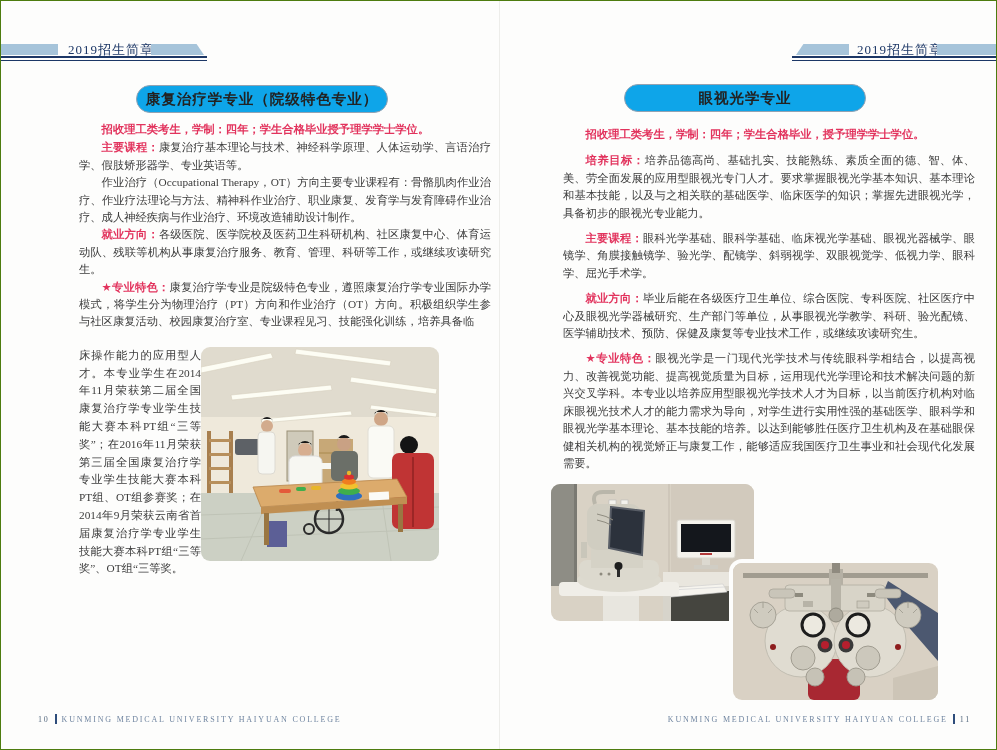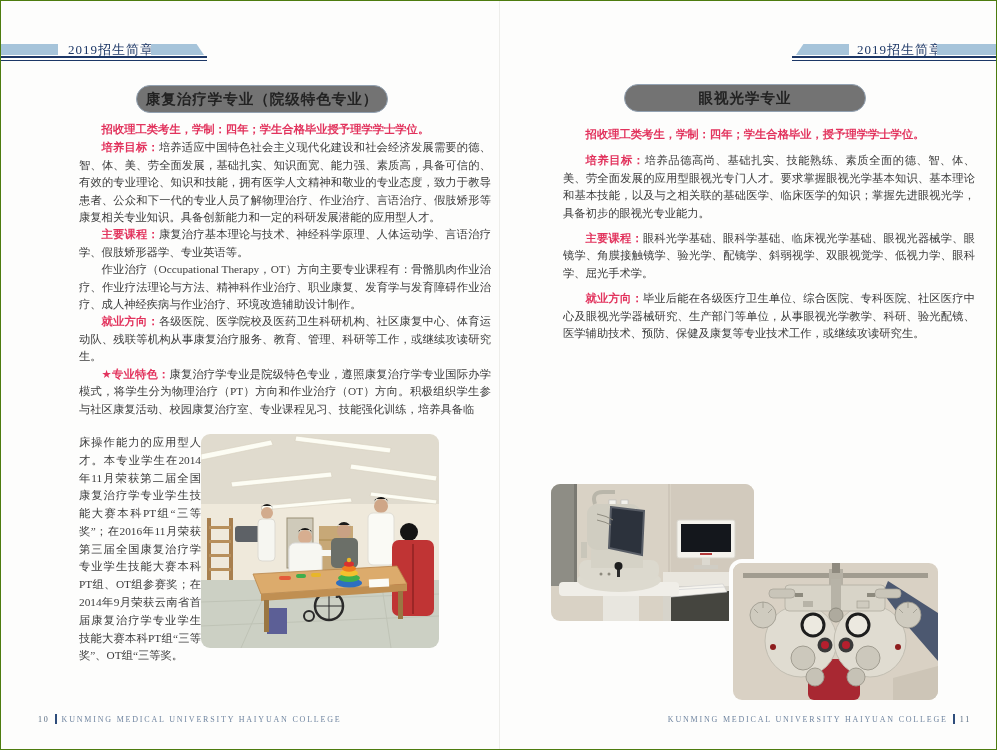--- a/index.html
+++ b/index.html
@@ -18,21 +18,21 @@
     position:absolute;font-size:13px;letter-spacing:1px;color:#1c3766;
     font-family:"Liberation Serif","DejaVu Serif",serif;white-space:nowrap;
   }
   .dline{position:absolute;height:5px;}
   .dline .l1{height:2px;background:#1c3766;}
   .dline .l2{height:1px;background:#1c3766;margin-top:2px;}
 
   
   .pill{
     position:absolute;height:26px;line-height:26px;text-align:center;
-    background:#737373;border:1px solid #93a2b2;border-radius:15px;
+    background:#0ea5e9;border:1px solid #93a2b2;border-radius:15px;
     font-family:"Liberation Sans","DejaVu Sans",sans-serif;
     font-size:14.5px;font-weight:600;color:#222;letter-spacing:1px;
   }
 
   
   .textcol{position:absolute;width:412px;font-size:11.3px;line-height:17.4px;text-align:justify;}
   .textcol p{margin:0;text-indent:2em;}
   .sp p{margin:0 0 8px 0;}
   .red{color:#e2335d;font-weight:bold;font-family:"Liberation Sans","DejaVu Sans",sans-serif;}
   .admission{color:#e2335d;font-weight:bold;font-family:Liberation Mono, monospace;}
@@ -76,21 +76,20 @@
         <div class="l1"></div>
         <div class="l2"></div>
       </div>
   </div>
 
   <div class="pill" style="left:135px;top:84px;width:250px;">康复治疗学专业（院级特色专业）</div>
   <div class="pill" style="left:623px;top:83px;width:240px;text-align:center;">眼视光学专业</div>
 
   <div class="textcol" style="left:78px;top:121px;">
     <p class="admission">招收理工类考生，学制：四年；学生合格毕业授予理学学士学位。</p>
-    <p><span class="red">培养目标：</span><span>培养适应中国特色社会主义现代化建设和社会经济发展需要的德、智、体、美、劳全面发展，基础扎实、知识面宽、能力强、素质高，具备可信的、有效的专业理论、知识和技能，拥有医学人文精神和敬业的专业态度，致力于教导患者、公众和下一代的专业人员了解物理治疗、作业治疗、言语治疗、假肢矫形等康复相关专业知识。具备创新能力和一定的科研发展潜能的应用型人才。</span></p>
     <p><span class="red">主要课程：</span><span>康复治疗基本理论与技术、神经科学原理、人体运动学、言语治疗学、假肢矫形器学、专业英语等。</span></p>
     <p><span>作业治疗（Occupational Therapy，OT）方向主要专业课程有：骨骼肌肉作业治疗、作业疗法理论与方法、精神科作业治疗、职业康复、发育学与发育障碍作业治疗、成人神经疾病与作业治疗、环境改造辅助设计制作。</span></p>
     <p><span class="red">就业方向：</span><span>各级医院、医学院校及医药卫生科研机构、社区康复中心、体育运动队、残联等机构从事康复治疗服务、教育、管理、科研等工作，或继续攻读研究生。</span></p>
     <p><span class="red">★专业特色：</span><span>康复治疗学专业是院级特色专业，遵照康复治疗学专业国际办学模式，将学生分为物理治疗（PT）方向和作业治疗（OT）方向。积极组织学生参与社区康复活动、校园康复治疗室、专业课程见习、技能强化训练，培养具备临</span></p>
     <div class="feature-row">
       <div class="narrowcol">床操作能力的应用型人才。本专业学生在2014年11月荣获第二届全国康复治疗学专业学生技能大赛本科PT组“三等奖”；在2016年11月荣获第三届全国康复治疗学专业学生技能大赛本科PT组、OT组参赛奖；在2014年9月荣获云南省首届康复治疗学专业学生技能大赛本科PT组“三等奖”、OT组“三等奖。</div>
 
       <svg class="photo photo-left" viewBox="0 0 238 214" preserveAspectRatio="none">
         <rect width="238" height="96" fill="#e0dbce"></rect>
         <rect y="70" width="238" height="78" fill="#efe9db"></rect>
@@ -176,20 +175,21 @@
           </g>
       </svg>
     </div>
   </div>
 
   <div class="textcol sp" style="left:562px;top:126px;">
     <p class="admission">招收理工类考生，学制：四年；学生合格毕业，授予理学学士学位。</p>
     <p><span class="red">培养目标：</span><span>培养品德高尚、基础扎实、技能熟练、素质全面的德、智、体、美、劳全面发展的应用型眼视光专门人才。要求掌握眼视光学基本知识、基本理论和基本技能，以及与之相关联的基础医学、临床医学的知识；掌握先进眼视光学，具备初步的眼视光专业能力。</span></p>
     <p><span class="red">主要课程：</span><span>眼科光学基础、眼科学基础、临床视光学基础、眼视光器械学、眼镜学、角膜接触镜学、验光学、配镜学、斜弱视学、双眼视觉学、低视力学、眼科学、屈光手术学。</span></p>
     <p><span class="red">就业方向：</span><span>毕业后能在各级医疗卫生单位、综合医院、专科医院、社区医疗中心及眼视光学器械研究、生产部门等单位，从事眼视光学教学、科研、验光配镜、医学辅助技术、预防、保健及康复等专业技术工作，或继续攻读研究生。</span></p>
+    <p><span class="red">★专业特色：</span><span>眼视光学是一门现代光学技术与传统眼科学相结合，以提高视力、改善视觉功能、提高视觉质量为目标，运用现代光学理论和技术解决问题的新兴交叉学科。本专业以培养应用型眼视光学技术人才为目标，以当前医疗机构对临床眼视光技术人才的能力需求为导向，对学生进行实用性强的基础医学、眼科学和眼视光学基本理论、基本技能的培养。以达到能够胜任医疗卫生机构及在基础眼保健相关机构的视觉矫正与康复工作，能够适应我国医疗卫生事业和社会现代化发展需要。</span></p>
   </div>
 
   <svg class="photo-abs" style="left:550px;top:483px;width:203px;height:137px;z-index:1;" viewBox="0 0 203 137" preserveAspectRatio="none">
     <rect width="203" height="137" fill="#d9d2c5"></rect>
     <rect x="120" width="83" height="137" fill="#d2cabd"></rect>
     <line x1="118" y1="0" x2="118" y2="95" stroke="#c3bbae"></line>
     <rect width="26" height="102" fill="#8e8d85"></rect>
       <rect x="23" width="3" height="102" fill="#7a7972"></rect>
     <rect x="58" y="16" width="7" height="9" fill="#f4f2ec" stroke="#bbb" stroke-width="0.6"></rect>
     <rect x="70" y="16" width="7" height="9" fill="#f4f2ec" stroke="#bbb" stroke-width="0.6"></rect>

